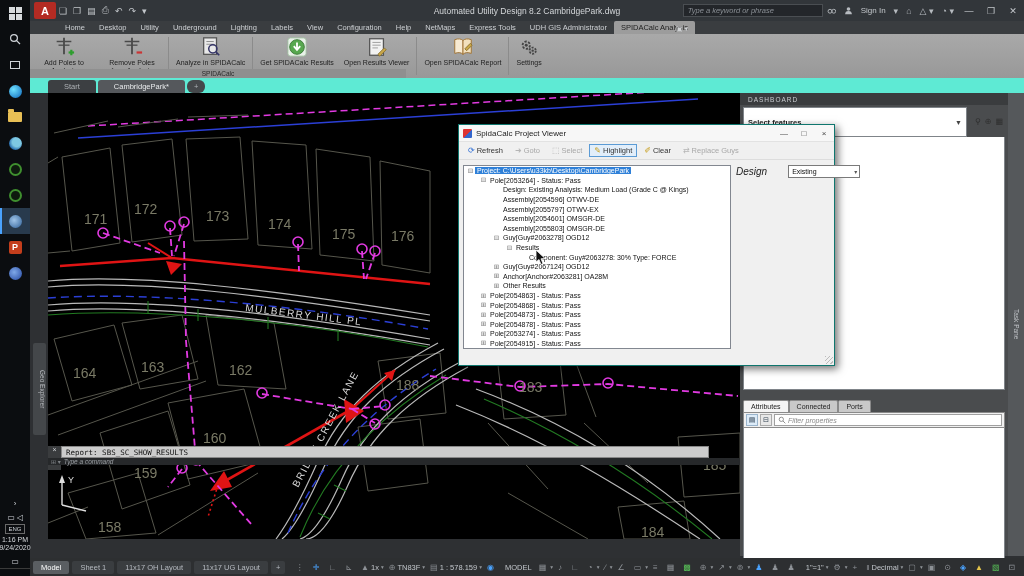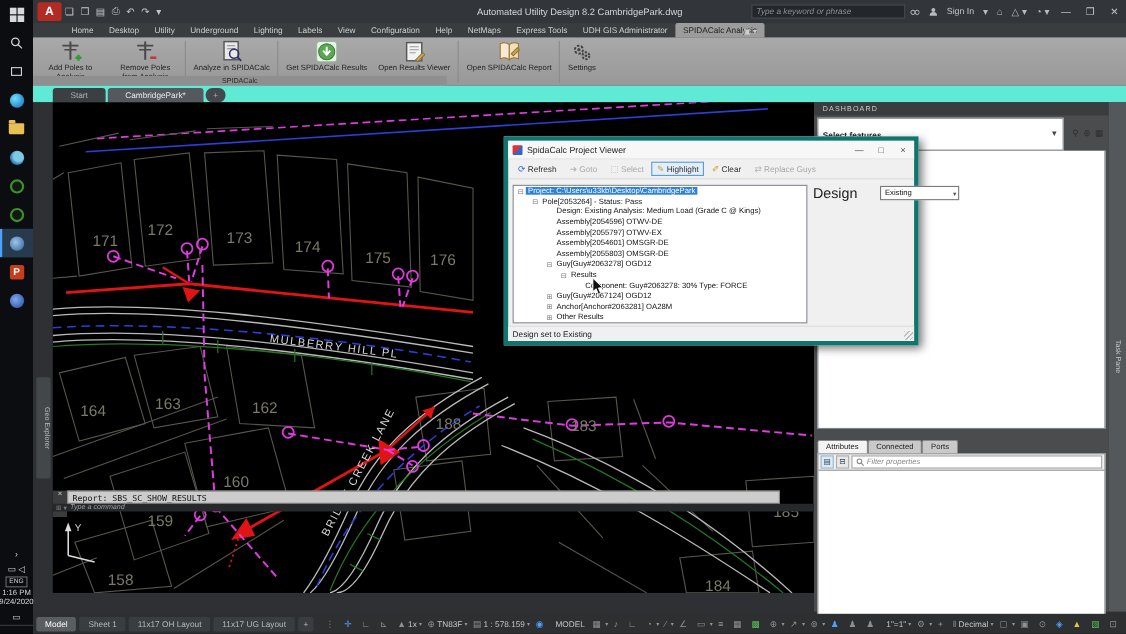--- a/index.html
+++ b/index.html
@@ -112,42 +112,42 @@
   .sbi { display:flex; align-items:center; color:#a9adb2; font-size:8px; padding:0 2.5px; white-space:nowrap; }
   .sbi .g { font-size:8px; }
   .sbi .t { font-size:7.5px; color:#c2c6cb; padding-left:2px; }
   .sbi .c { font-size:5.5px; color:#8f9398; padding-left:2px; }
   .sbi.blue .g { color:#4aa3ff; }
   .sbi.green .g { color:#58c058; }
   .sbi.yellow .g { color:#e5c64b; }
   .sbi.dim .g { color:#8d9196; }
 
   
-  #dlg { position:absolute; left:428px; top:124px; width:377px; height:190px; background:#f0f0f0;
-    border:4px solid #0f766e; box-shadow:3px 3px 8px rgba(0,0,0,.55); z-index:40; }
+  #dlg { position:absolute; left:428px; top:124px; width:377px; height:242px; background:#f0f0f0;
+    border:1px solid #0f766e; box-shadow:3px 3px 8px rgba(0,0,0,.55); z-index:40; }
   #dlg-title { height:17px; background:#f7f7f7; display:flex; align-items:center; border-bottom:1px solid #e2e2e2; }
   #dlg-ico { width:9px; height:9px; margin:0 4px; background:linear-gradient(135deg,#d33 50%,#36c 50%); border-radius:1px; }
   #dlg-title .dtext { font-size:8px; color:#222; }
   #dlg-btns { margin-left:auto; display:flex; }
   .dwb { width:20px; height:17px; font-size:8px; color:#444; display:flex; align-items:center; justify-content:center; }
   #dlg-toolbar { height:18px; display:flex; align-items:center; padding-left:4px; border-bottom:1px solid #ddd; }
   .dtb { display:flex; align-items:center; font-size:7.5px; color:#333; padding:1px 4px; margin-right:2px; border:1px solid transparent; }
   .dtb.disabled { color:#a8a8a8; }
   .dtb.disabled .dtb-ic { color:#b5b5b5 !important; }
   .dtb.active { background:#e2eefa; border:1px solid #5b9bd5; }
   .dtb-ic { margin-right:2px; font-size:8px; }
   .ic-blue { color:#2b6cd4; } .ic-gray { color:#777; } .ic-yellow { color:#c9a227; }
   #dlg-body { position:absolute; left:0; top:36px; right:0; bottom:14px; }
   #tree-panel { position:absolute; left:4px; top:4px; width:268px; bottom:2px; background:#fff; border:1px solid #828790; overflow:hidden; }
   .trow { display:flex; align-items:center; height:9.6px; white-space:nowrap; }
   .texp { width:9px; font-size:6.5px; color:#777; flex:0 0 9px; text-align:center; }
   .tlabel { font-size:7px; color:#111; padding:0 2px; }
   .tlabel.sel { background:#2f80d8; color:#fff; }
   #design-row { position:absolute; left:277px; top:4px; display:flex; align-items:center; }
-  #design-label { font-size:13px; color:#222; margin-right:21px; }
+  #design-label { font-size:10px; color:#222; margin-right:21px;font-style:italic; }
   #design-combo { width:72px; height:13px; background:#fff; border:1px solid #7a7a7a; font-size:7px; color:#111;
     display:flex; align-items:center; padding-left:3px; }
   #design-combo .dc-caret { margin-left:auto; font-size:6px; color:#555; padding-right:2px; }
   #dlg-status { position:absolute; left:0; bottom:0; width:100%; height:14px; background:#f0f0f0; border-top:1px solid #dcdcdc;
     font-size:7.5px; color:#222; display:flex; align-items:center; padding-left:4px; }
   #dlg-grip { position:absolute; right:1px; bottom:1px; width:8px; height:8px;
     background:repeating-linear-gradient(135deg,#bbb 0 1px,transparent 1px 3px); }
   #dlg-cursor { position:absolute; left:76px; top:88px; z-index:5; }
 </style>
 </head>
@@ -937,17 +937,16 @@
         <span id="design-label">Design</span>
         <span id="design-combo">
           <span>Existing</span>
           <span class="dc-caret">▾</span>
         </span>
       </div>
       <svg id="dlg-cursor" width="12" height="17" viewBox="0 0 12 17">
         <path d="M1,1 L1,13 L4,10.5 L6,15.5 L8,14.6 L6,9.8 L10,9.5 Z" fill="#111" stroke="#fff" stroke-width="0.8"></path>
       </svg>
     </div>
-    <div id="dlg-status">Design set to Existing</div>
     <div id="dlg-grip"></div>
   </div>
 
 </div>
 
 </body></html>

